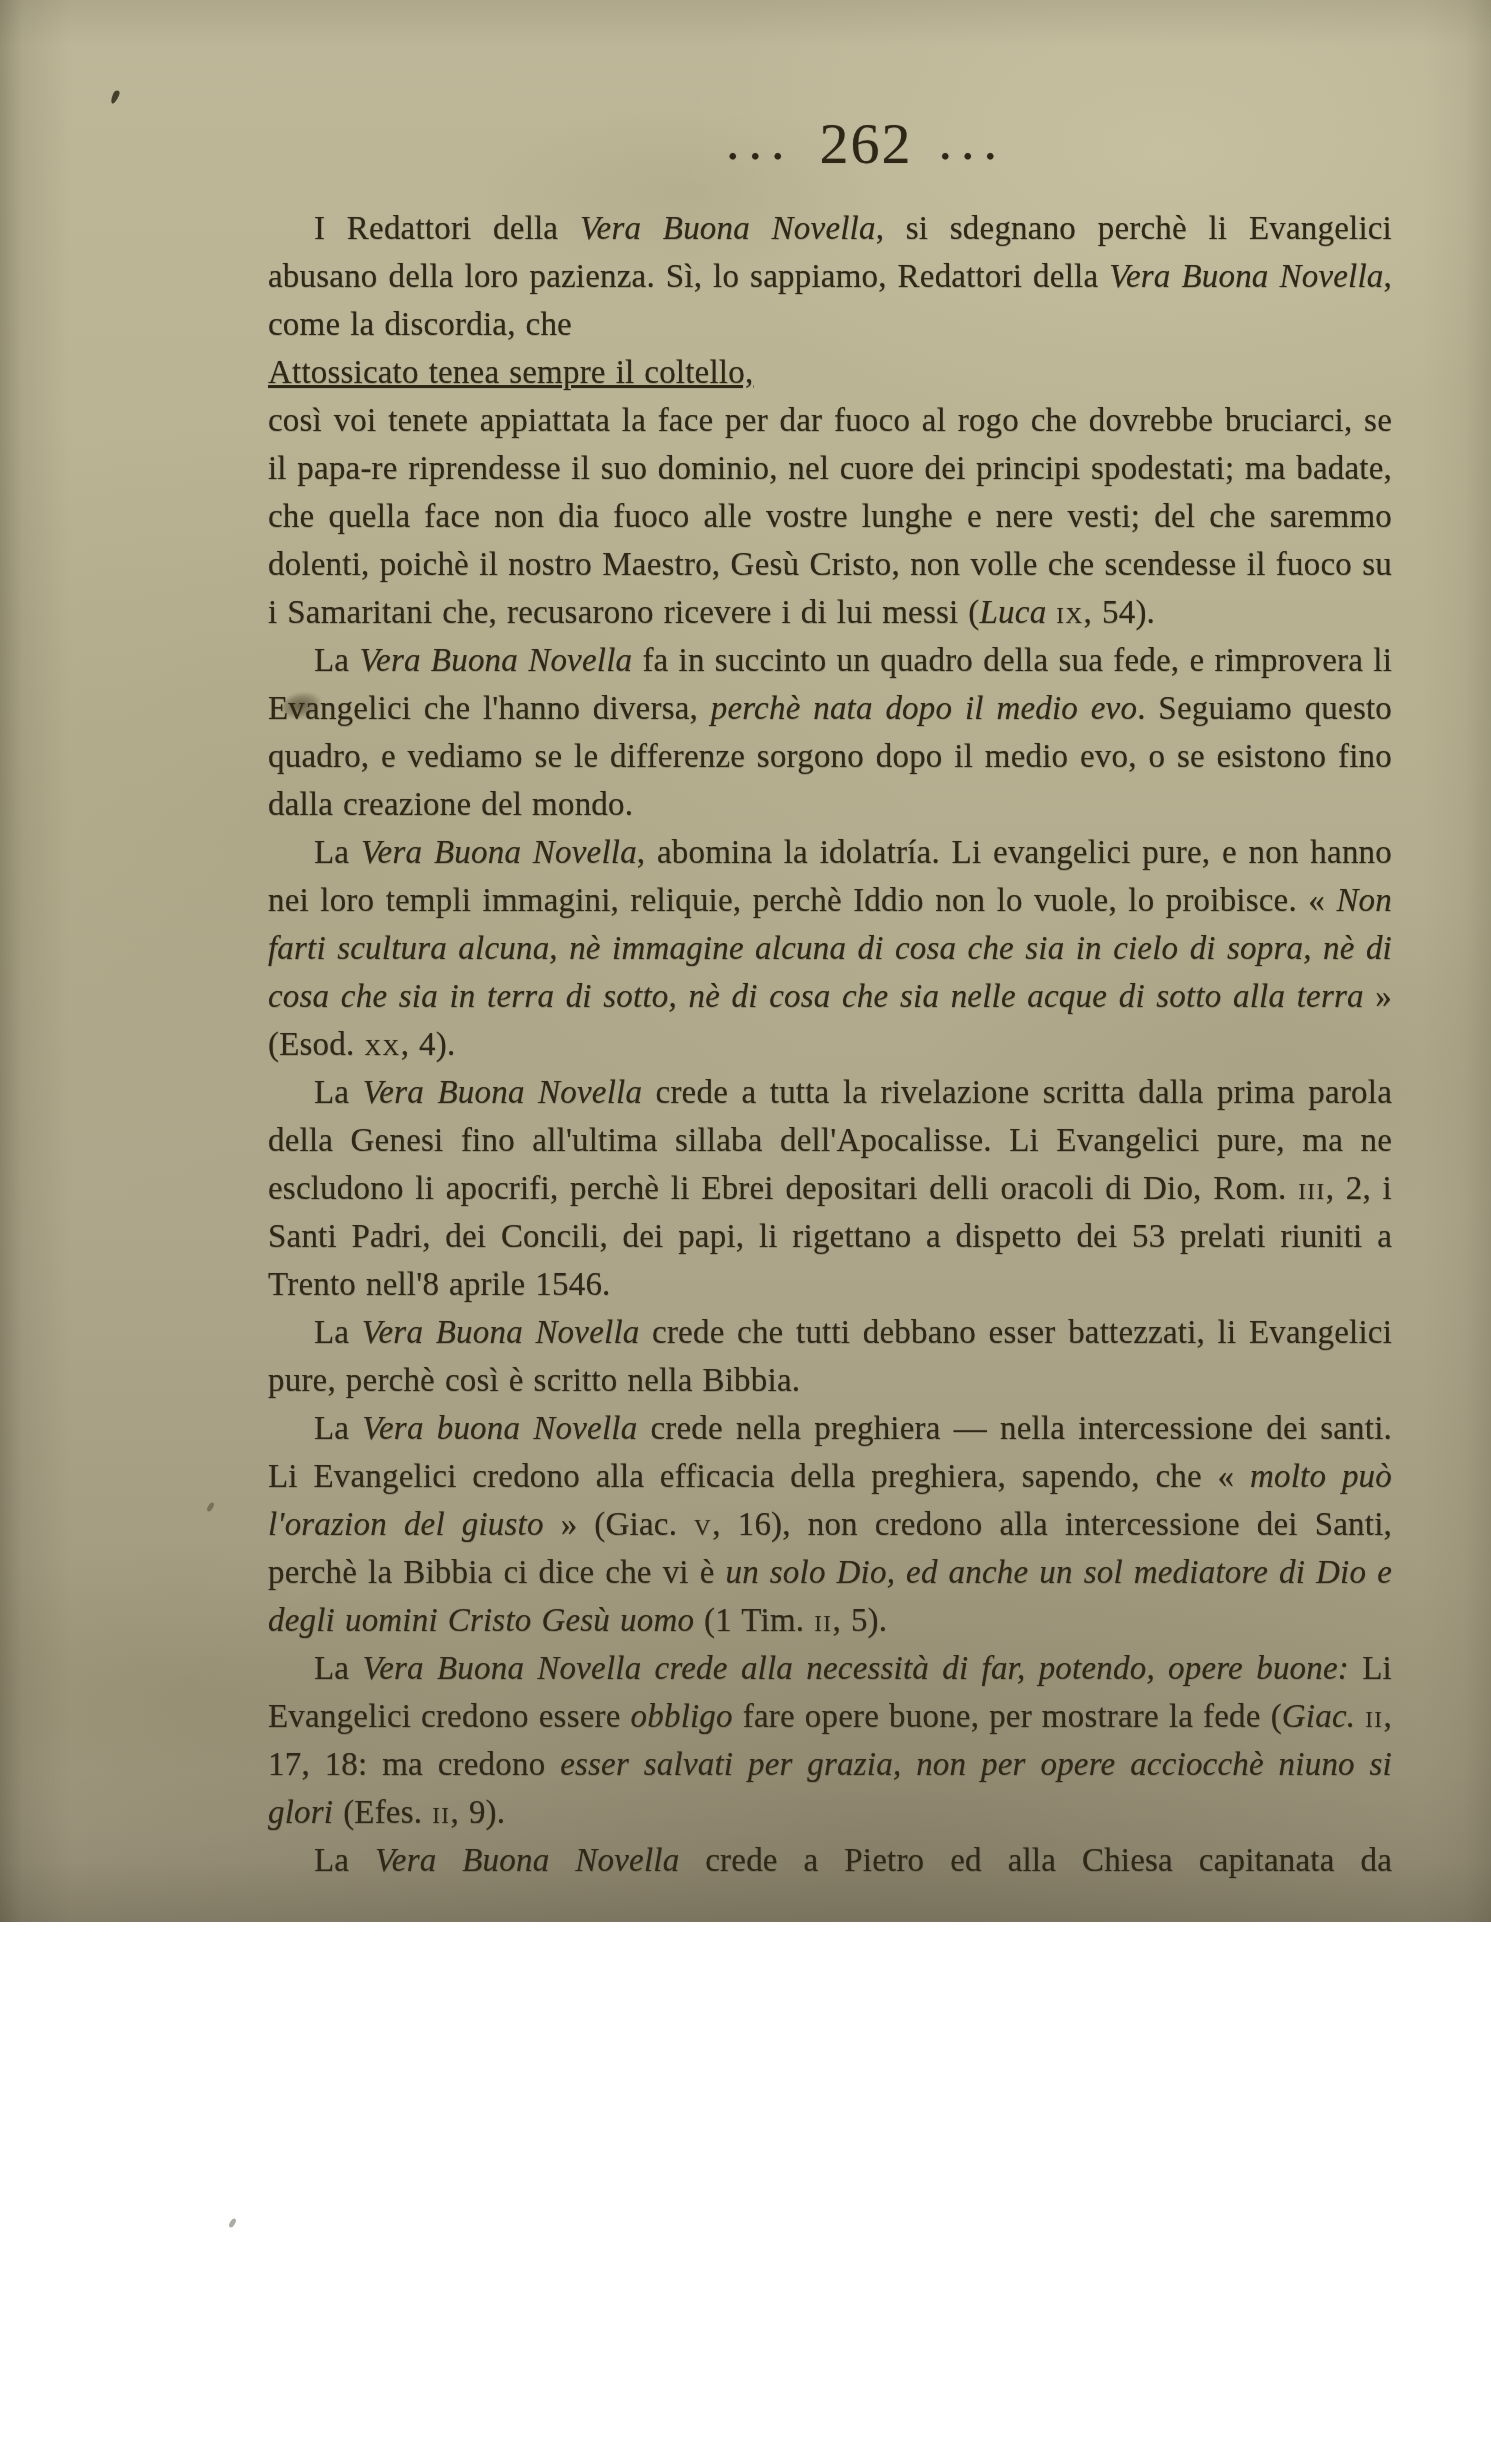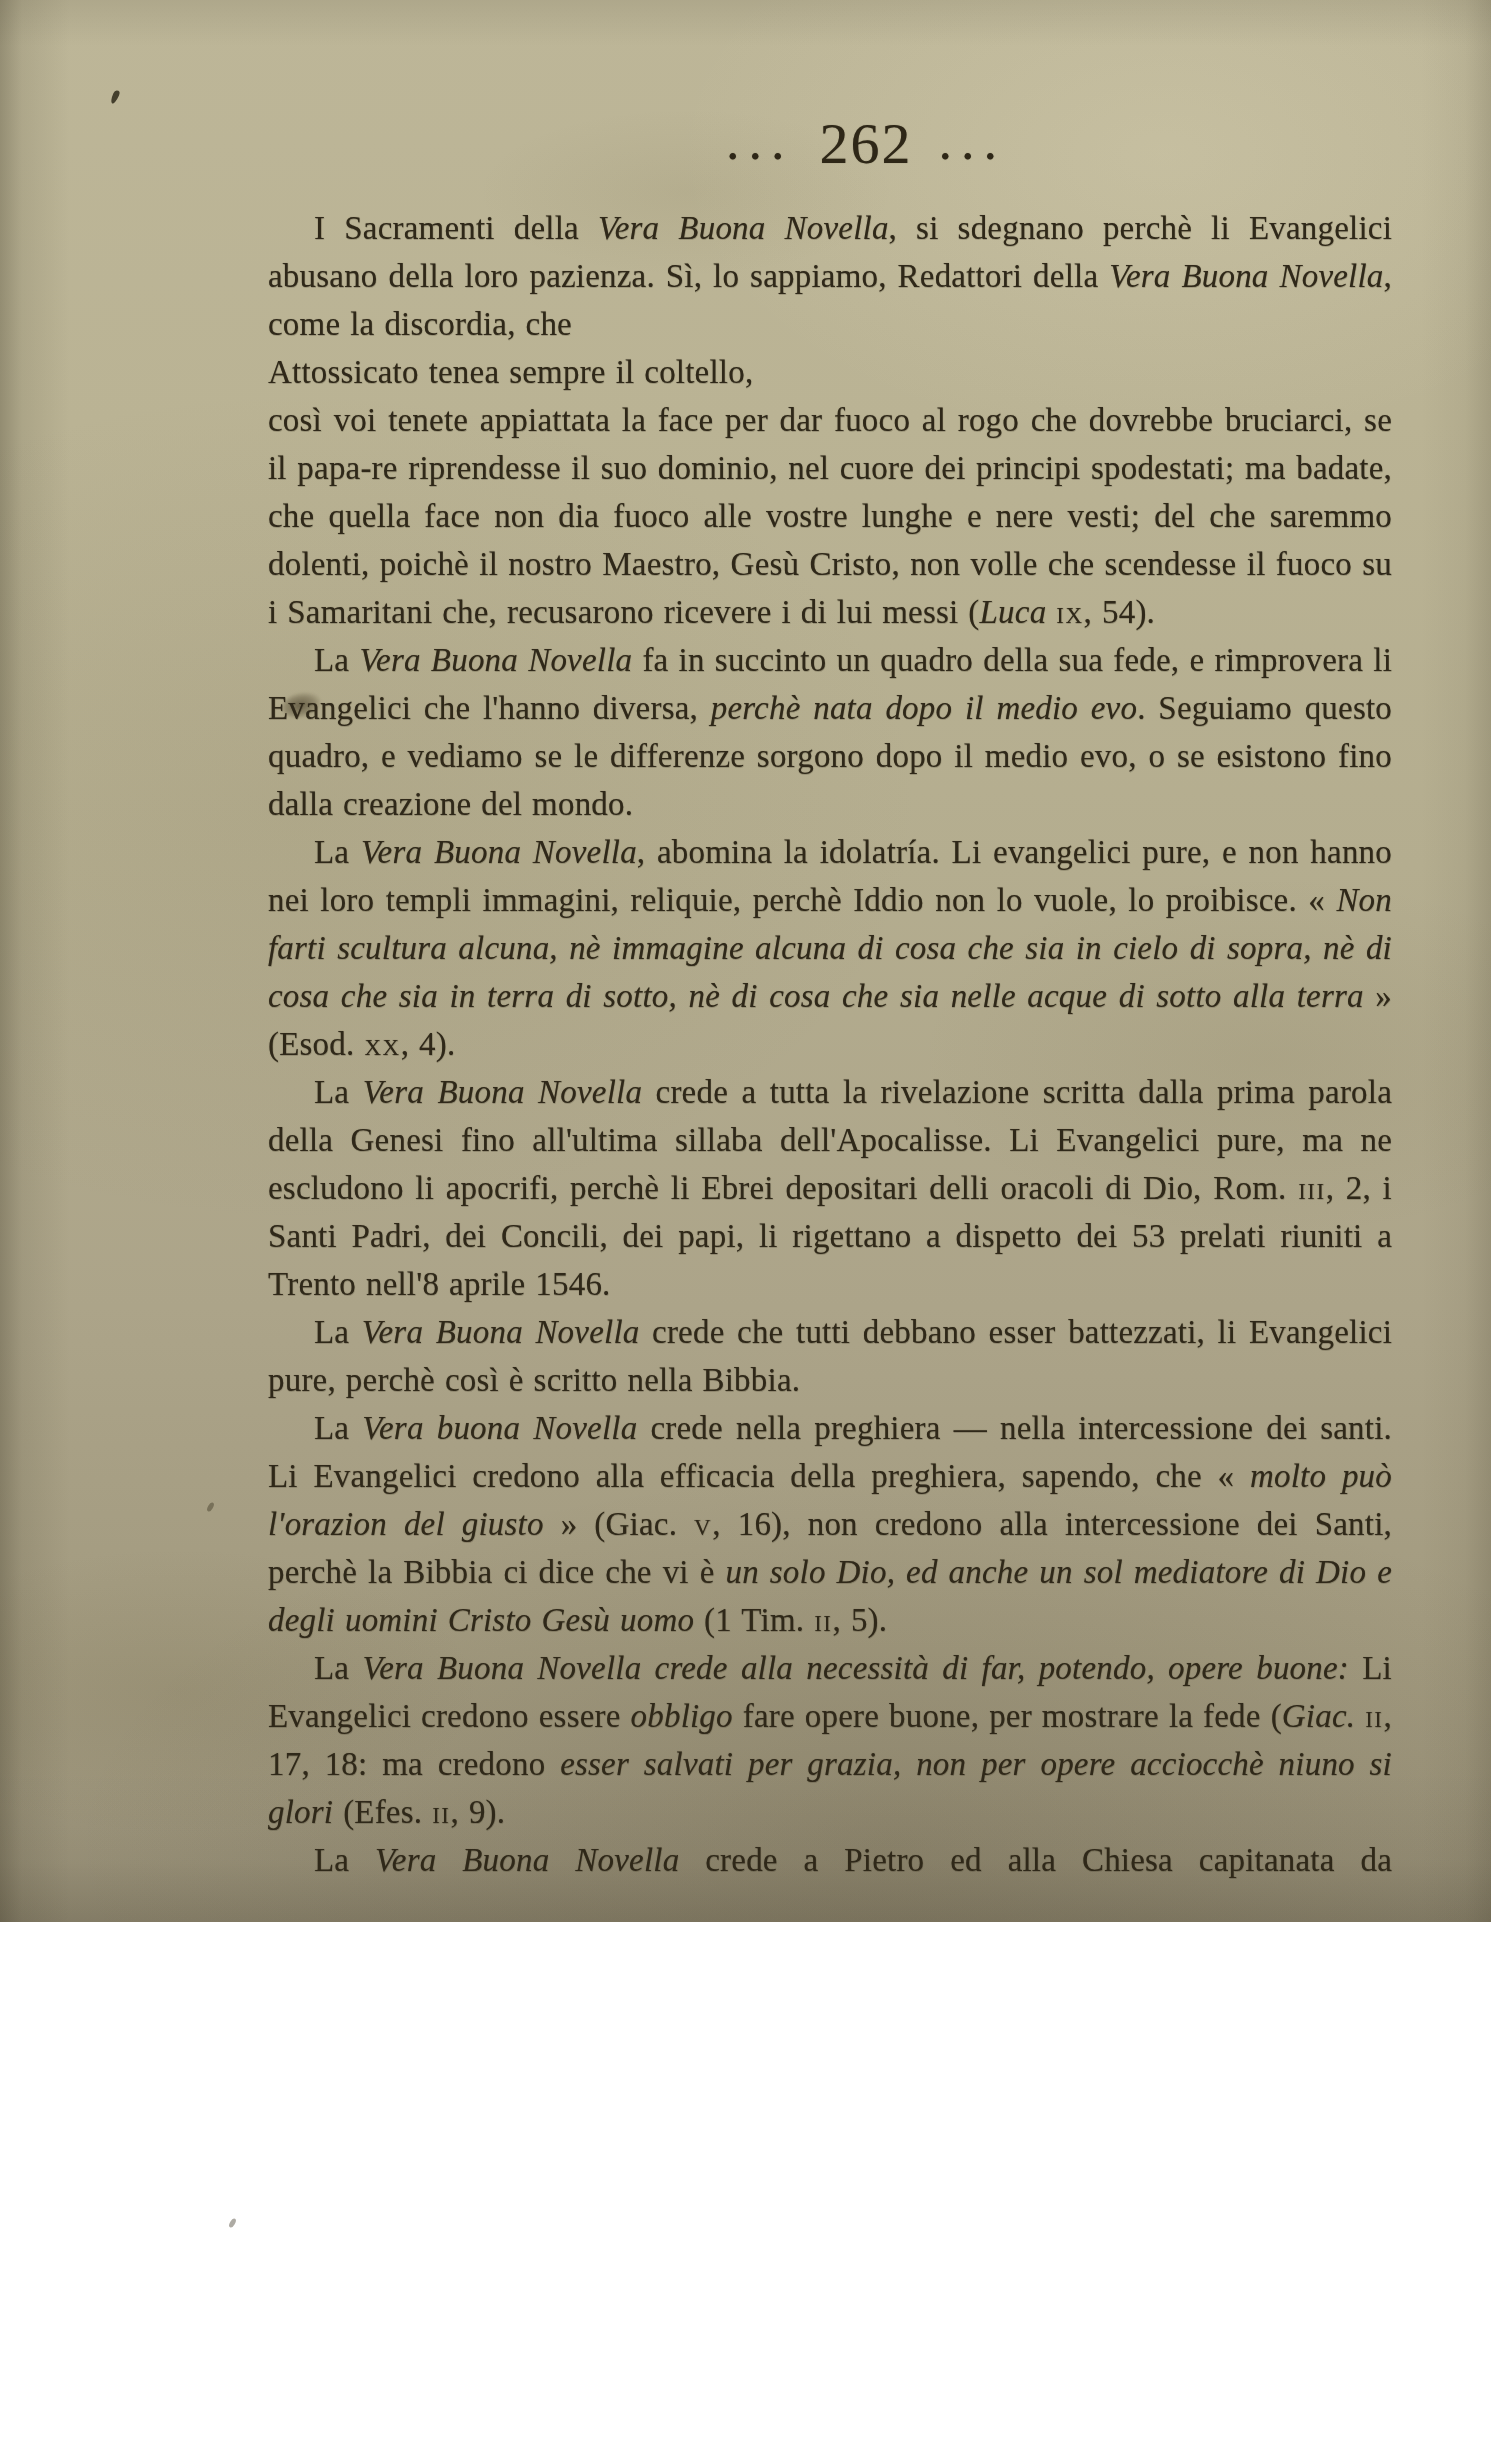--- a/index.html
+++ b/index.html
@@ -70,20 +70,21 @@
     word-spacing: 1.5px;
     text-shadow: 0 0 1px rgba(50, 42, 26, 0.42), 0.4px 0.5px 0 rgba(50, 42, 26, 0.18);
   }
   .text-block p { margin: 0; }
   .para { text-align: justify; }
   .para.indent { text-indent: 46px; }
   .para.stretch { text-align-last: justify; }
   .verse {
     margin: 8px 0 30px 517px;
     text-align: left;
+    text-decoration: underline;
   }
   .it { font-style: italic; }
   .sc { font-variant: small-caps; letter-spacing: 1.5px; margin-top: 10px; }
   .speck {
     position: absolute;
     pointer-events: none;
   }
   .speck-comma {
     width: 6px;
     height: 14px;
@@ -117,21 +118,21 @@
   <div class="speck speck-comma" style="left:112px; top:90px;"></div>
   <div class="ink-blot speck" style="left:282px; top:692px;"></div>
   <div class="speck speck-faint" style="left:208px; top:1502px;"></div>
   <div class="speck speck-faint" style="left:230px; top:2218px;"></div>
 
   <div class="header">
     <span class="dots">...</span><span class="num">262</span><span class="dots">...</span>
   </div>
 
   <div class="text-block">
-      <p class="para indent"><span>I Sacramenti della </span><span class="it">Vera Buona Novella</span><span>, si sdegnano perchè li Evangelici abusano della loro pazienza. Sì, lo sappiamo, Redattori della </span><span class="it">Vera Buona Novella</span><span>, come la discordia, che</span></p>
+      <p class="para indent"><span>I Redattori della </span><span class="it">Vera Buona Novella</span><span>, si sdegnano perchè li Evangelici abusano della loro pazienza. Sì, lo sappiamo, Redattori della </span><span class="it">Vera Buona Novella</span><span>, come la discordia, che</span></p>
       <p class="verse"><span>Attossicato tenea sempre il coltello,</span></p>
       <p class="para"><span>così voi tenete appiattata la face per dar fuoco al rogo che dovrebbe bruciarci, se il papa-re riprendesse il suo dominio, nel cuore dei principi spodestati; ma badate, che quella face non dia fuoco alle vostre lunghe e nere vesti; del che saremmo dolenti, poichè il nostro Maestro, Gesù Cristo, non volle che scendesse il fuoco su i Samaritani che, recusarono ricevere i di lui messi (</span><span class="it">Luca </span><span class="sc">ix</span><span>, 54).</span></p>
       <p class="para indent"><span>La </span><span class="it">Vera Buona Novella</span><span> fa in succinto un quadro della sua fede, e rimprovera li Evangelici che l'hanno diversa, </span><span class="it">perchè nata dopo il medio evo</span><span>. Seguiamo questo quadro, e vediamo se le differenze sorgono dopo il medio evo, o se esistono fino dalla creazione del mondo.</span></p>
       <p class="para indent"><span>La </span><span class="it">Vera Buona Novella</span><span>, abomina la idolatría. Li evangelici pure, e non hanno nei loro templi immagini, reliquie, perchè Iddio non lo vuole, lo proibisce. « </span><span class="it">Non farti scultura alcuna, nè immagine alcuna di cosa che sia in cielo di sopra, nè di cosa che sia in terra di sotto, nè di cosa che sia nelle acque di sotto alla terra</span><span> » (Esod. </span><span class="sc">xx</span><span>, 4).</span></p>
       <p class="para indent"><span>La </span><span class="it">Vera Buona Novella</span><span> crede a tutta la rivelazione scritta dalla prima parola della Genesi fino all'ultima sillaba dell'Apocalisse. Li Evangelici pure, ma ne escludono li apocrifi, perchè li Ebrei depositari delli oracoli di Dio, Rom. </span><span class="sc">iii</span><span>, 2, i Santi Padri, dei Concili, dei papi, li rigettano a dispetto dei 53 prelati riuniti a Trento nell'8 aprile 1546.</span></p>
       <p class="para indent"><span>La </span><span class="it">Vera Buona Novella</span><span> crede che tutti debbano esser battezzati, li Evangelici pure, perchè così è scritto nella Bibbia.</span></p>
       <p class="para indent"><span>La </span><span class="it">Vera buona Novella</span><span> crede nella preghiera — nella intercessione dei santi. Li Evangelici credono alla efficacia della preghiera, sapendo, che « </span><span class="it">molto può l'orazion del giusto</span><span> » (Giac. </span><span class="sc">v</span><span>, 16), non credono alla intercessione dei Santi, perchè la Bibbia ci dice che vi è </span><span class="it">un solo Dio, ed anche un sol mediatore di Dio e degli uomini Cristo Gesù uomo</span><span> (1 Tim. </span><span class="sc">ii</span><span>, 5).</span></p>
       <p class="para indent"><span>La </span><span class="it">Vera Buona Novella crede alla necessità di far, potendo, opere buone:</span><span> Li Evangelici credono essere </span><span class="it">obbligo</span><span> fare opere buone, per mostrare la fede (</span><span class="it">Giac. </span><span class="sc">ii</span><span>, 17, 18: ma credono </span><span class="it">esser salvati per grazia, non per opere acciocchè niuno si glori</span><span> (Efes. </span><span class="sc">ii</span><span>, 9).</span></p>
       <p class="para indent stretch"><span>La </span><span class="it">Vera Buona Novella</span><span> crede a Pietro ed alla Chiesa capitanata da</span></p>
     </div>

